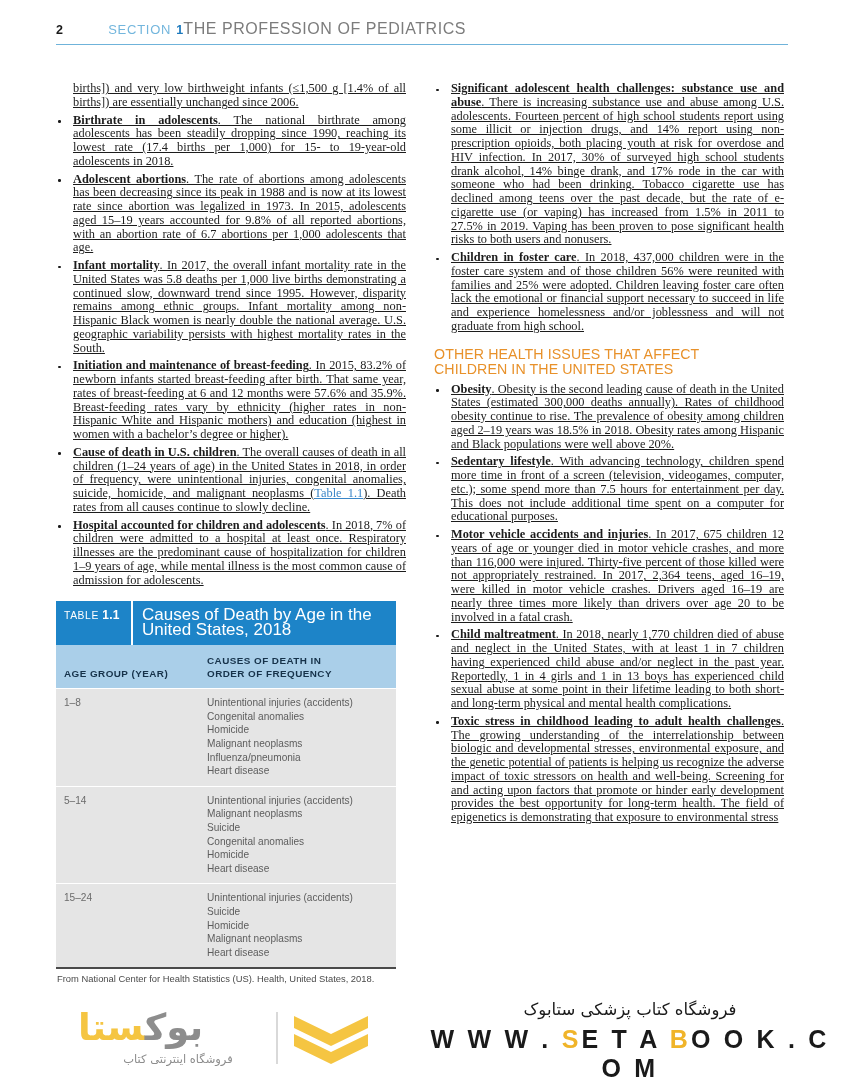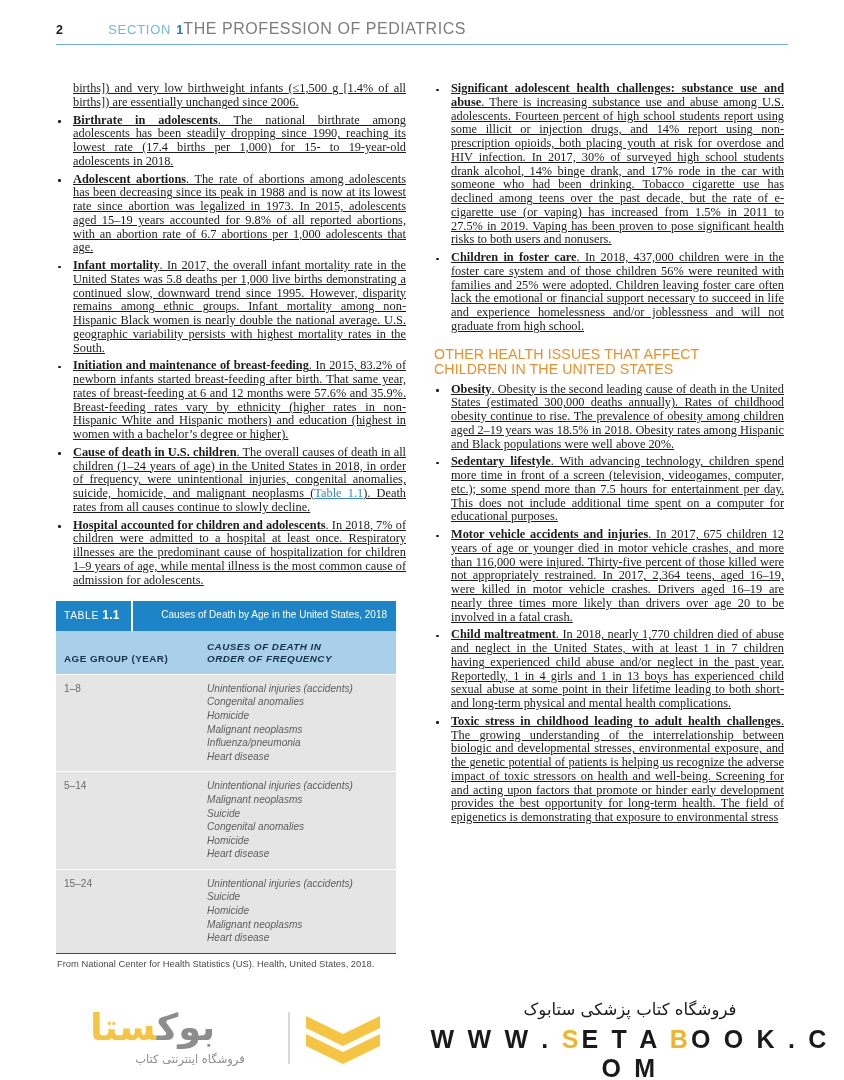--- a/index.html
+++ b/index.html
@@ -136,40 +136,39 @@
     font-size: 10.3px;
     letter-spacing: 0.6px;
     border-right: 2px solid #ffffff;
     white-space: nowrap;
   }
   #tbl-caption-label b { font-size: 12px; letter-spacing: 0.2px; }
   #tbl-caption-title {
     flex: 1;
     padding: 7px 9px 8px 9px;
     font-family: "Liberation Sans", sans-serif;
-    font-size: 10px;
+    font-size: 17px;
     line-height: 14.5px;
-    text-align: right;
   }
   #tbl-head {
     display: flex;
     background: #aacfe9;
     color: #16324a;
     align-items: flex-end;
   }
   #tbl-head .th {
     font-family: "Liberation Sans", sans-serif;
     font-weight: bold;
     font-size: 9.9px;
     line-height: 12.5px;
     letter-spacing: 0.45px;
     padding: 10px 6px 8px 0;
   }
   .c1 { flex: 0 0 151px; padding-left: 8px !important; }
-  .c2 { flex: 1; font-style: italic; }
+  .c2 { flex: 1; }
   .trow {
     display: flex;
     border-top: 1.2px solid #ffffff;
     background: #e5e5e5;
   }
   .trow:first-of-type { border-top: none; }
   .trow .td {
     font-family: "Liberation Sans", sans-serif;
     font-size: 10.1px;
     line-height: 13.6px;
@@ -195,21 +194,21 @@
   
   #footer-band {
     position: absolute;
     left: 0; top: 996px;
     width: 844px; height: 84px;
     background: #ffffff;
   }
   #wm-left {
     position: absolute;
     left: 70px; top: 6px;
-    width: 320px; height: 74px; margin-left: 12px;
+    width: 320px; height: 74px;
   }
   #wm-logo-text {
     position: absolute;
     left: 8px; top: 4px;
     font-family: "DejaVu Sans", sans-serif;
     font-size: 37px;
     font-weight: bold;
     color: #f5c542;
     direction: rtl;
     letter-spacing: -1px;

